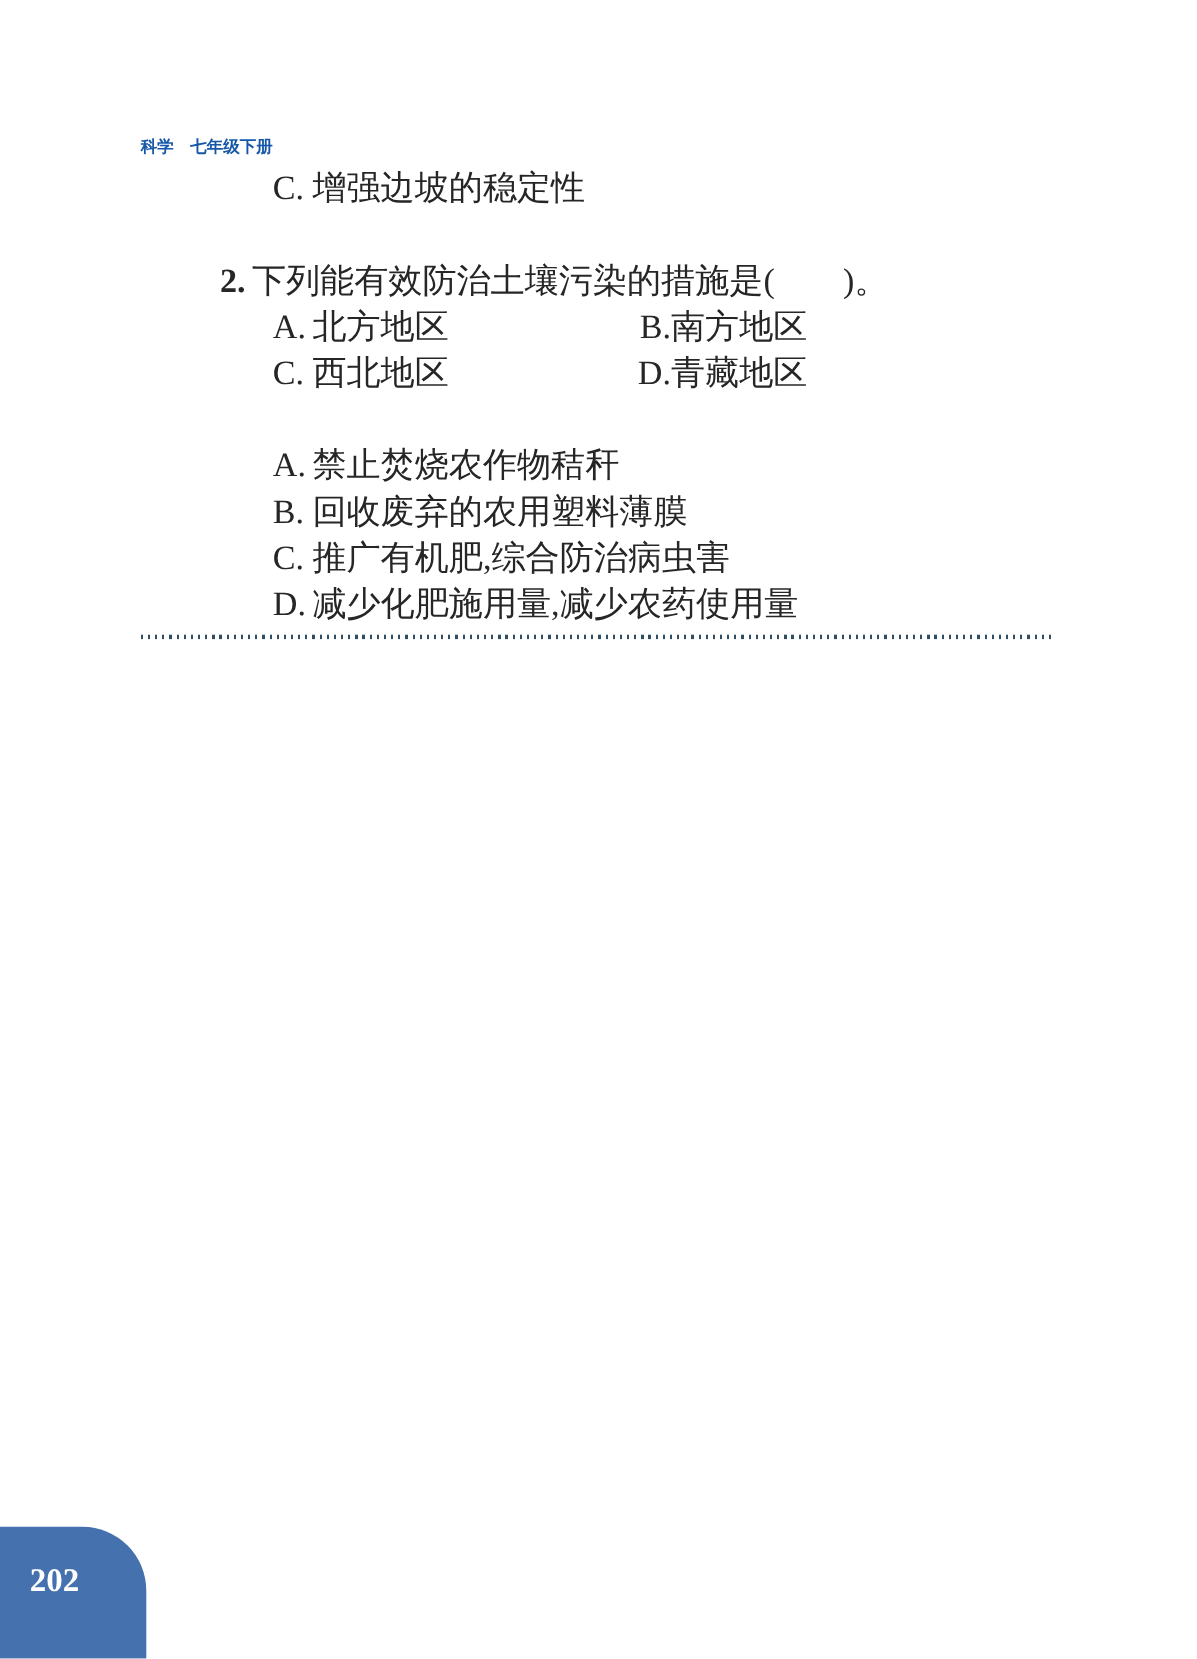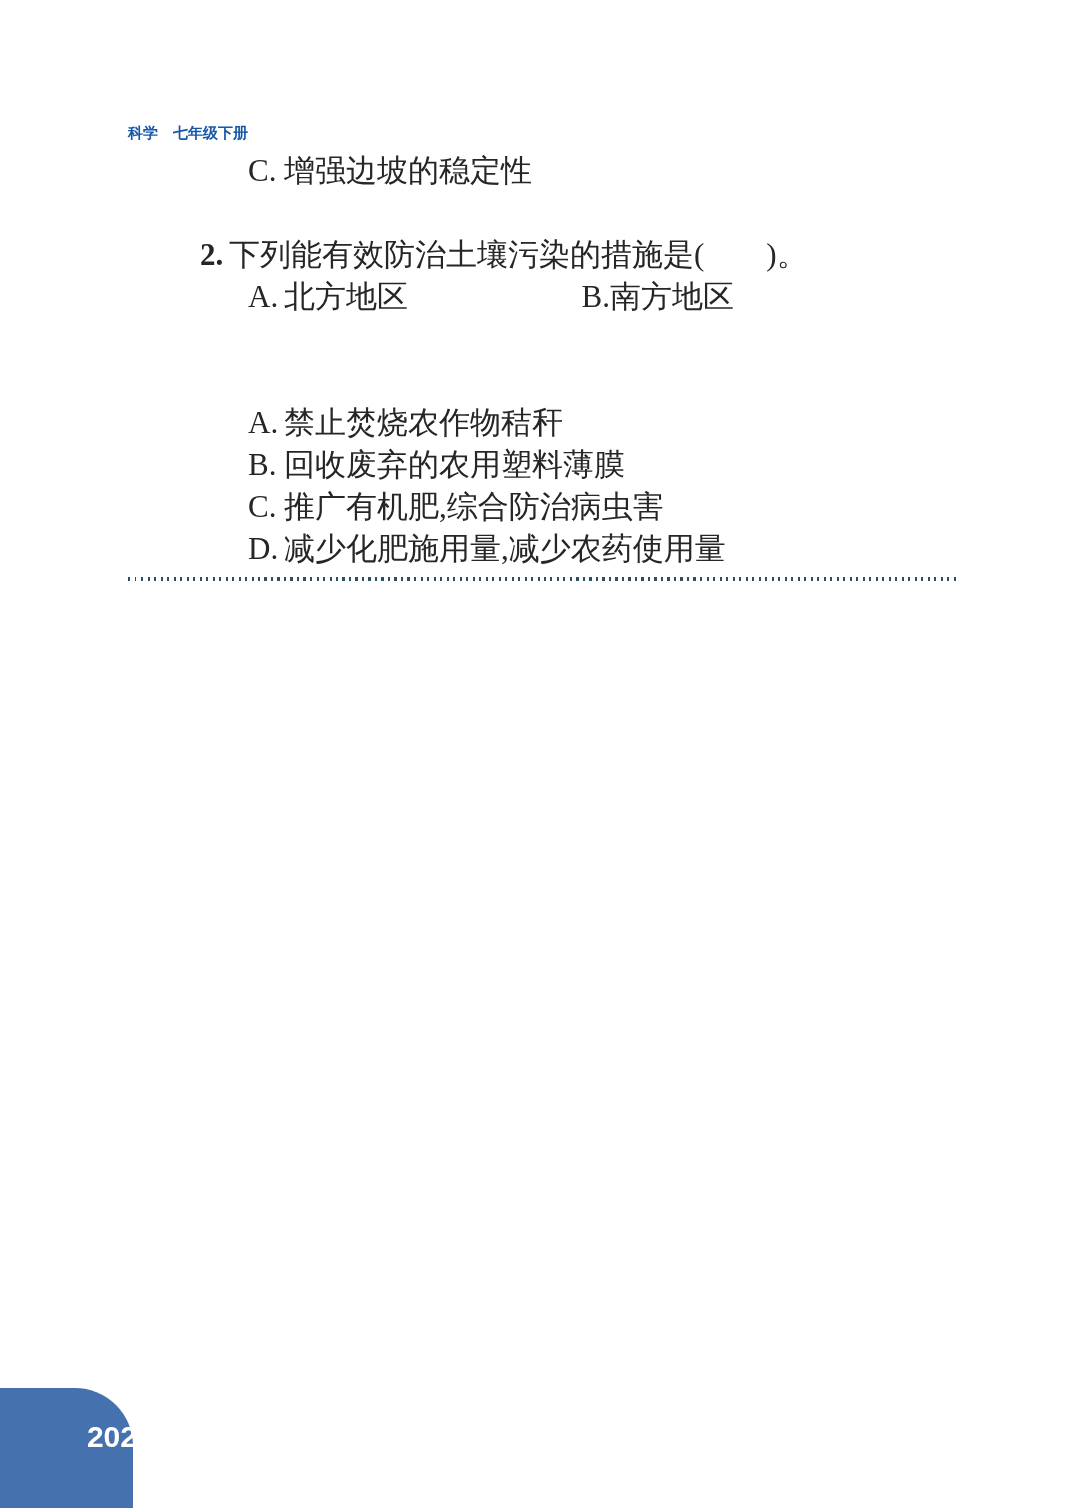--- a/index.html
+++ b/index.html
@@ -64,22 +64,22 @@
     width: 133px;
     height: 120px;
     background: #4571ae;
     border-top-right-radius: 58px;
   }
   .page-num {
     position: absolute;
     left: 27px;
     top: 32px;
     width: 110px;
-    text-align: right;
-    font-family: Liberation Sans, sans-serif;
+    text-align: left;
+    font-family: Liberation Serif, serif;
     font-weight: 700;
     font-size: 30px;
     color: #ffffff;
   }
 </style>
 </head>
 <body>
 
 <div class="page">
 
@@ -91,20 +91,24 @@
     <span class="opt-label">C.</span><span>增强边坡的稳定性</span>
   </div>
 
   <div class="line q" style="top:234px">
     <span class="q-num">2.</span><span>下列能有效防治土壤污染的措施是(　　)。</span>
   </div>
   <div class="line row" style="top:276px">
     <span class="cell c1"><span class="opt-label">A.</span><span>北方地区</span></span>
     <span class="cell c2"><span class="opt-label">B.</span><span>南方地区</span></span>
   </div>
+  <div class="line row" style="top:318px">
+    <span class="cell c1"><span class="opt-label">C.</span><span>西北地区</span></span>
+    <span class="cell c2"><span class="opt-label">D.</span><span>青藏地区</span></span>
+  </div>
 
   <div class="line opt" style="top:402px">
     <span class="opt-label">A.</span><span>禁止焚烧农作物秸秆</span>
   </div>
   <div class="line opt" style="top:444px">
     <span class="opt-label">B.</span><span>回收废弃的农用塑料薄膜</span>
   </div>
   <div class="line opt" style="top:486px">
     <span class="opt-label">C.</span><span>推广有机肥,综合防治病虫害</span>
   </div>

